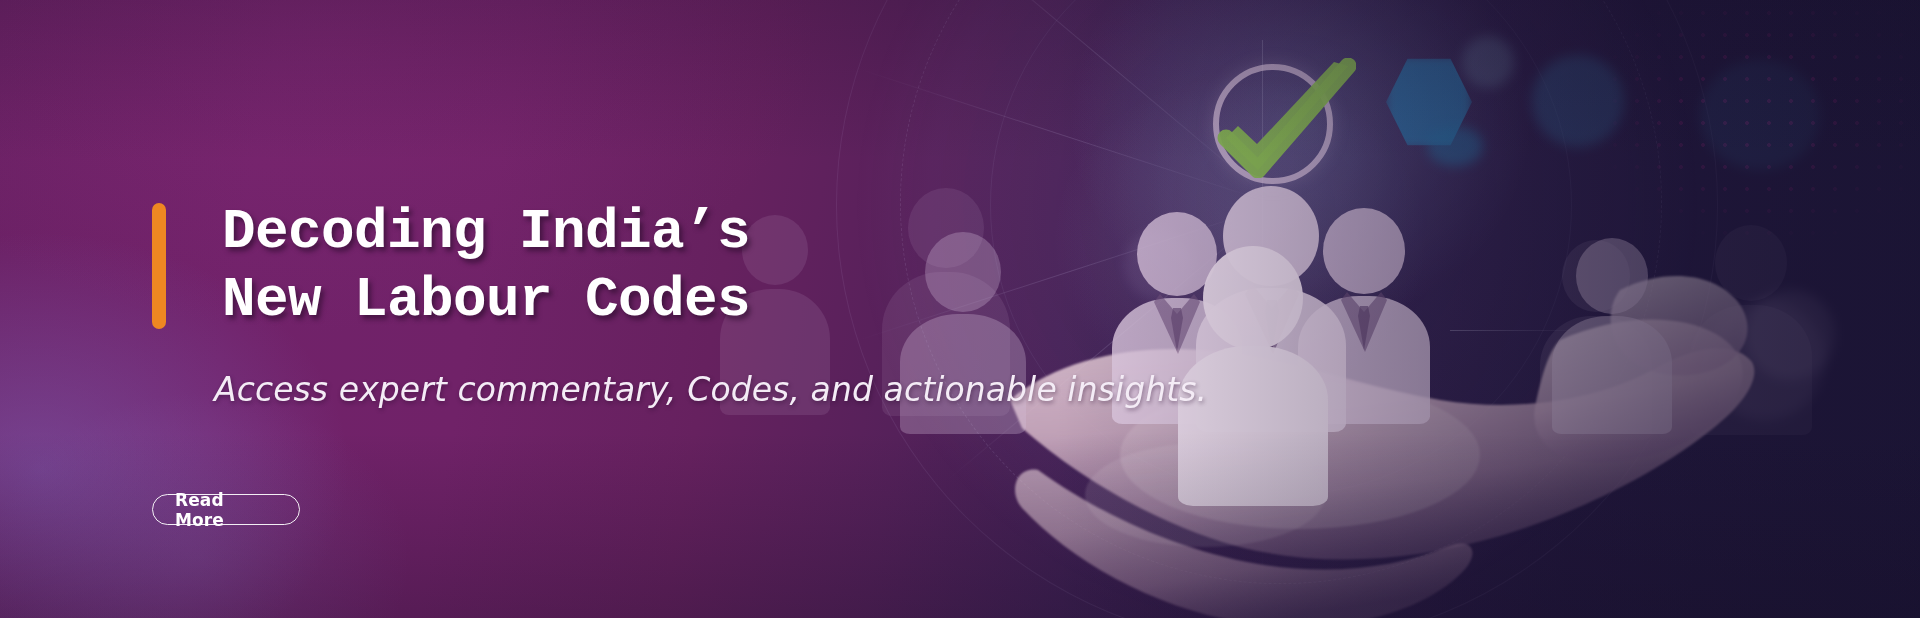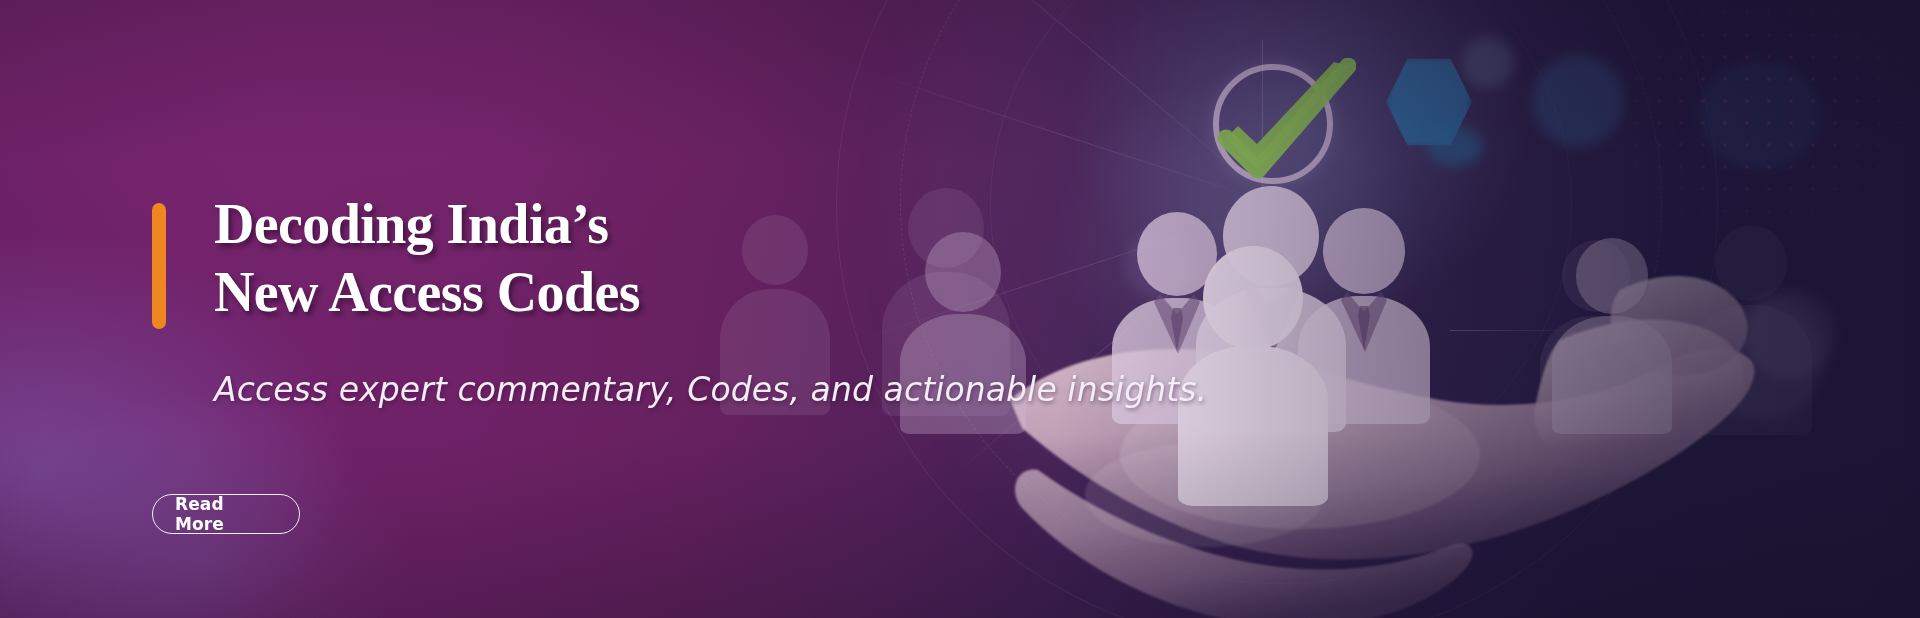--- a/index.html
+++ b/index.html
@@ -180,23 +180,23 @@
     top: 203px;
     width: 14px;
     height: 126px;
     background: #ee8722;
     border-radius: 8px;
   }
   .headline {
     position: absolute;
     left: 62px;
     top: 190px;
-    margin: 0;
+    margin: 8px;
     color: #ffffff;
-    font-family: Liberation Serif, serif;
+    font-family: Liberation Mono, monospace;
     font-weight: 700;
     font-size: 56px;
     line-height: 68px;
     letter-spacing: -0.6px;
     text-shadow: 3px 4px 5px rgba(38,10,40,0.60);
     white-space: nowrap;
   }
   .headline .line { display: block; }
   .subhead {
     position: absolute;
@@ -214,21 +214,21 @@
     white-space: nowrap;
   }
   .cta {
     position: absolute;
     left: 0px;
     top: 494px;
     display: inline-flex;
     align-items: center;
     justify-content: center;
     min-width: 148px;
-    height: 40px;
+    height: 31px;
     padding: 0 22px;
     box-sizing: border-box;
     border: 1.6px solid rgba(255,255,255,0.92);
     border-radius: 22px;
     background: transparent;
     color: #ffffff;
     font-family: "DejaVu Sans", "Liberation Sans", sans-serif;
     font-size: 17px;
     font-weight: 600;
     letter-spacing: 0.1px;
@@ -374,21 +374,21 @@
 
   <div class="layer vignette-right"></div>
   <div class="layer vignette-edges"></div>
 
   <div class="content">
 
     <div class="accent-bar"></div>
 
     <h1 class="headline">
       <span class="line">Decoding India’s</span>
-      <span class="line">New Access Codes</span>
+      <span class="line">New Labour Codes</span>
     </h1>
 
     <p class="subhead">Access expert commentary, Codes, and actionable insights.</p>
 
     <a class="cta" href="#">Read More</a>
 
   </div>
 </div>
 
 </body></html>

